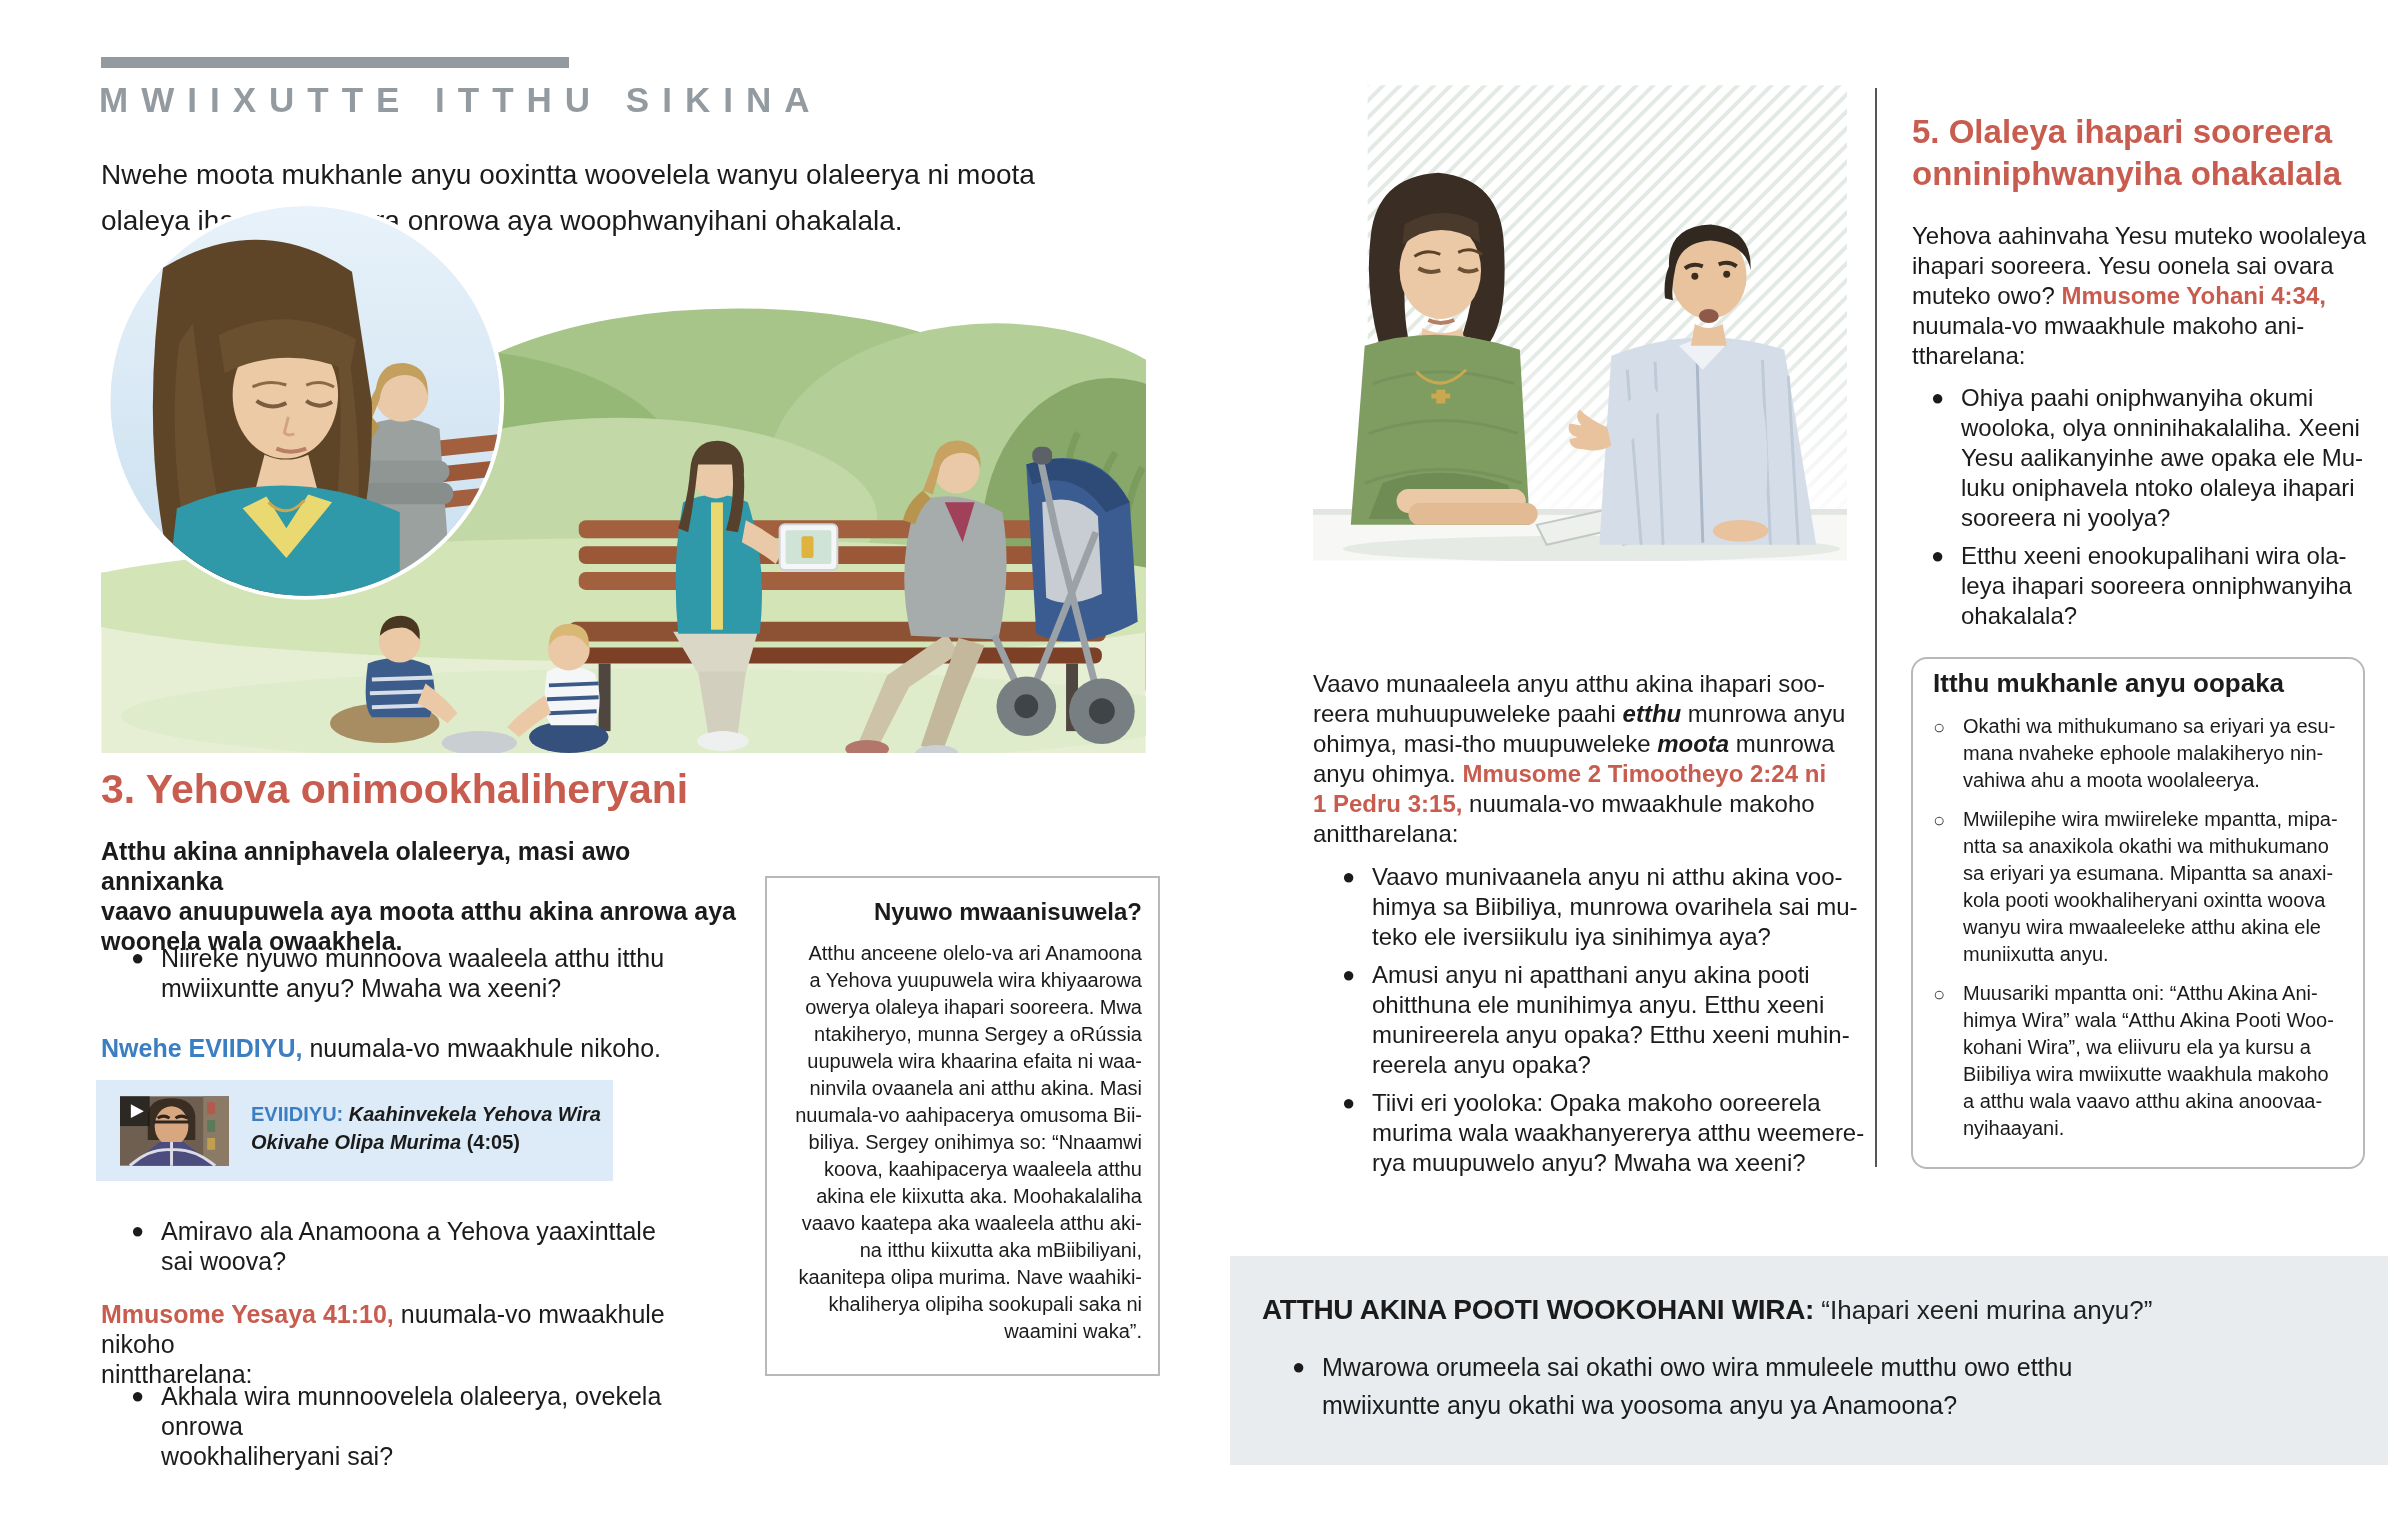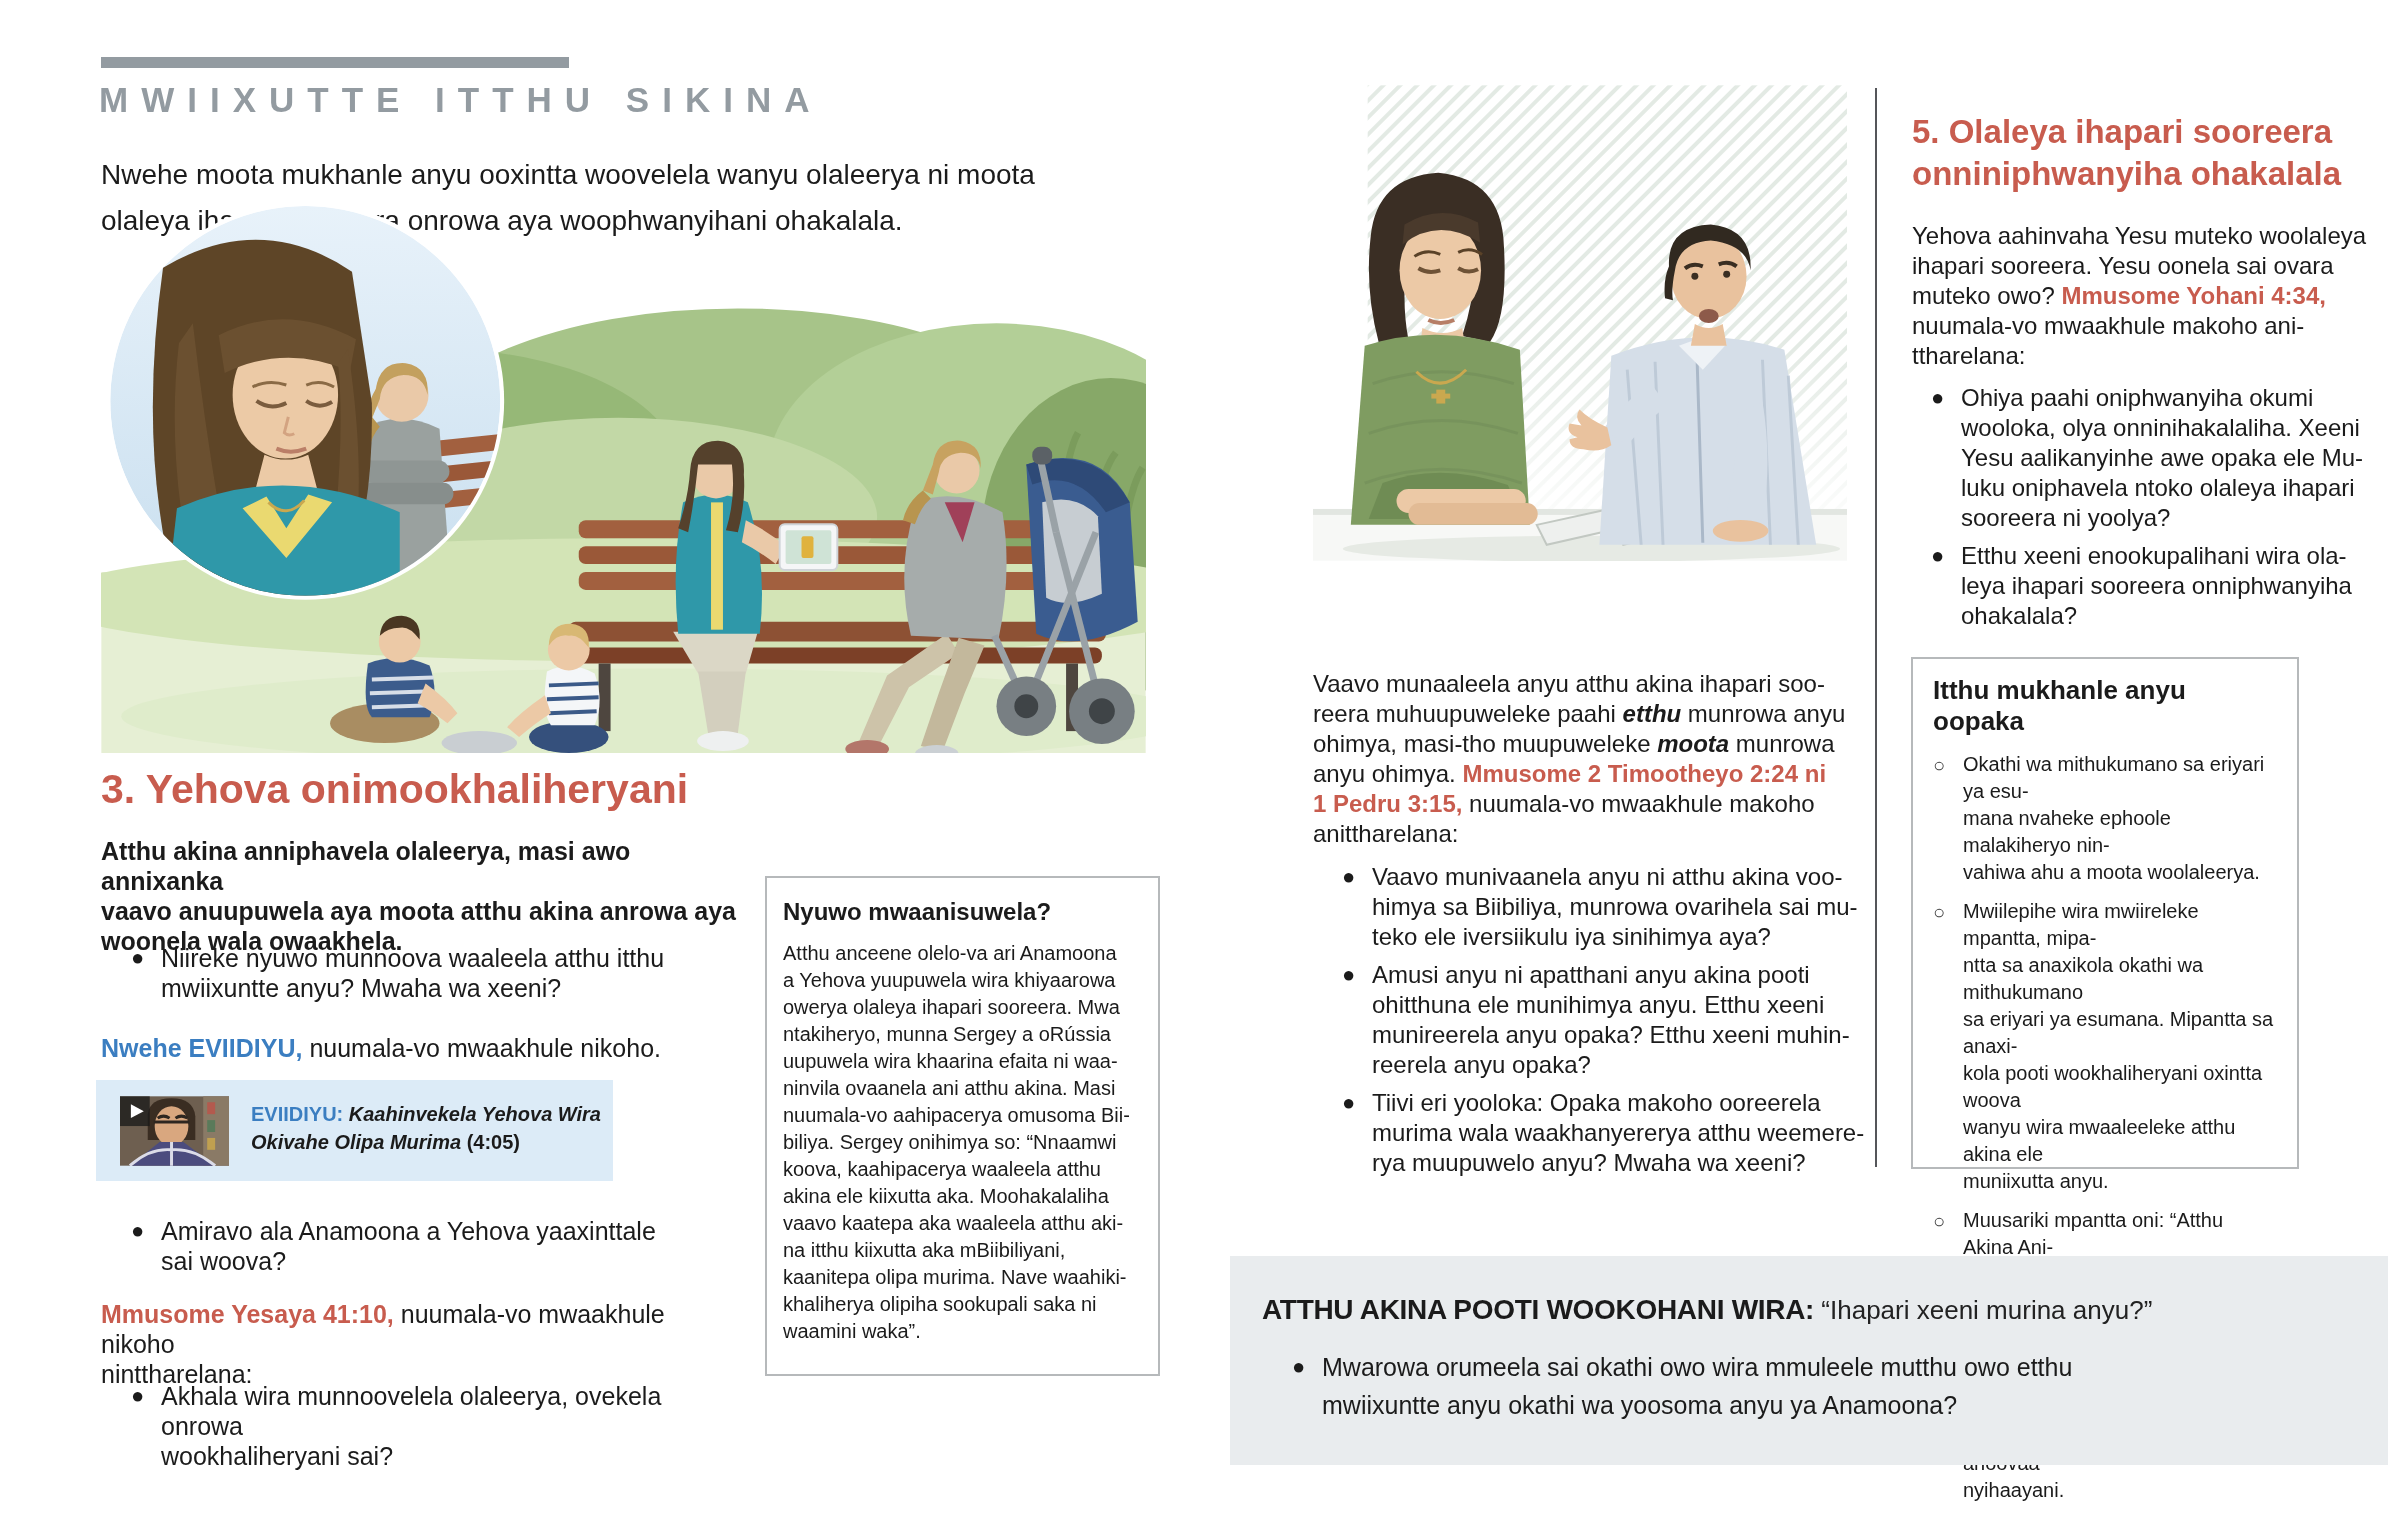--- a/index.html
+++ b/index.html
@@ -25,21 +25,21 @@
   
   .blue-bold{color:var(--link,#3b7ec1);font-weight:700;}
   .orange-bold{color:var(--accent,#c85c4e);font-weight:700;}
   .bold-italic{font-weight:700;font-style:italic;}
   .bold{font-weight:700;}
   
   .box{background:#fff;border:2px solid var(--border,#b6b9bb);box-sizing:border-box;}
   .know-box{width:395px;height:500px;padding:20px 16px;}
   .know-title{font-size:24px;font-weight:700;margin-bottom:14px;}
   .know-body{font-size:20px;line-height:27px;white-space:pre-line;}
-  .todo-box{width:388px;height:512px;padding:16px 20px;}
+  .todo-box{width:454px;height:512px;padding:9px 20px;border-radius:16px;}
   .todo-title{font-size:26px;font-weight:700;margin-bottom:14px;}
   .todo-bullet{display:flex;align-items:flex-start;margin-bottom:12px;font-size:20px;line-height:27px;}
   
   .video-box{width:517px;height:101px;background:var(--videobg,#dcebf7);}
   .video-text{font-size:20px;line-height:28px;width:354px;white-space:pre-line;}
   
   .vdivider{width:2px;background:#55565a;}
   
   .panel{background:var(--panelbg,#e9ecee);}
   .panel-h{font-size:28px;font-weight:700;letter-spacing:-0.3px;}
@@ -222,21 +222,21 @@
 sai woova?</span>
   </div>
   <div class="abs bodyL pre" style="left:65px;top:1299px;"><span class="orange-bold">Mmusome Yesaya 41:10,</span><span> nuumala-vo mwaakhule nikoho
 ninttharelana:</span></div>
   <div class="abs bodyL bullet" style="left:95px;top:1381px;width:612px;">
     <span class="dot">●</span>
     <span class="txt">Akhala wira munnoovelela olaleerya, ovekela onrowa
 wookhaliheryani sai?</span>
   </div>
 
-  <div class="abs box know-box" style="left:729px;top:876px;">
+  <div class="abs box know-box" style="left:729px;top:876px;text-align:right;">
     <div class="know-title">Nyuwo mwaanisuwela?</div>
     <div class="know-body">Atthu anceene olelo-va ari Anamoona
 a Yehova yuupuwela wira khiyaarowa
 owerya olaleya ihapari sooreera. Mwa
 ntakiheryo, munna Sergey a oRússia
 uupuwela wira khaarina efaita ni waa-
 ninvila ovaanela ani atthu akina. Masi
 nuumala-vo aahipacerya omusoma Bii-
 biliya. Sergey onihimya so: “Nnaamwi
 koova, kaahipacerya waaleela atthu

